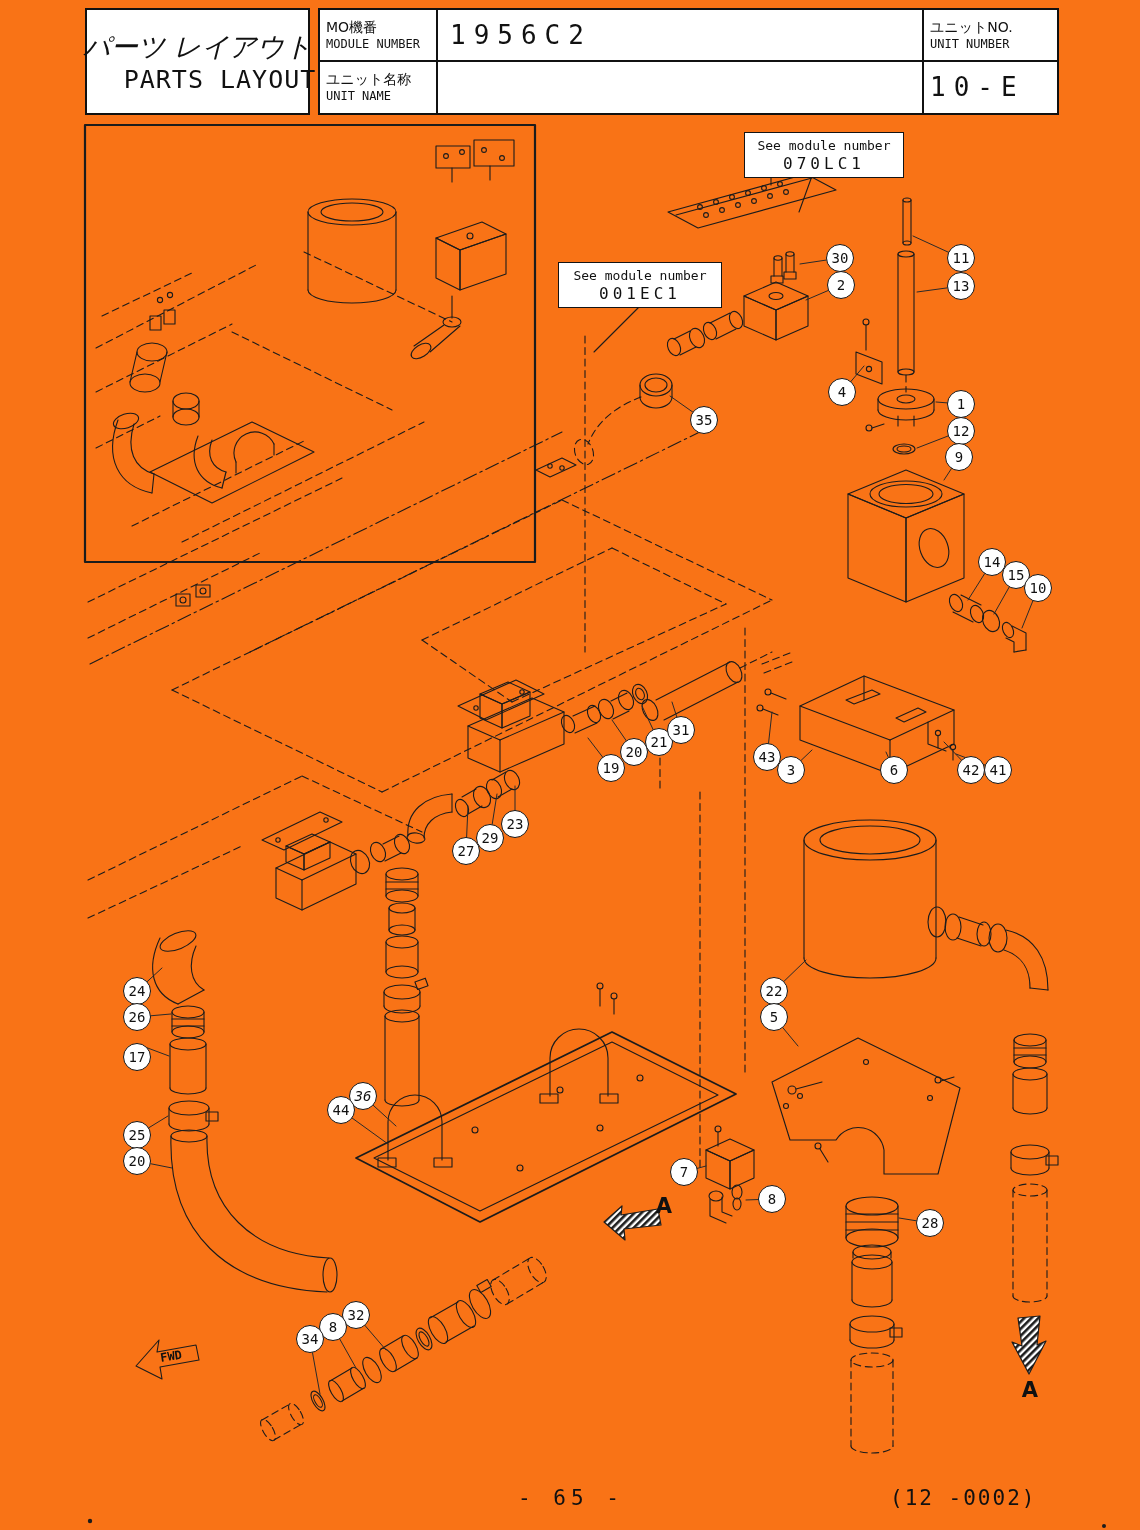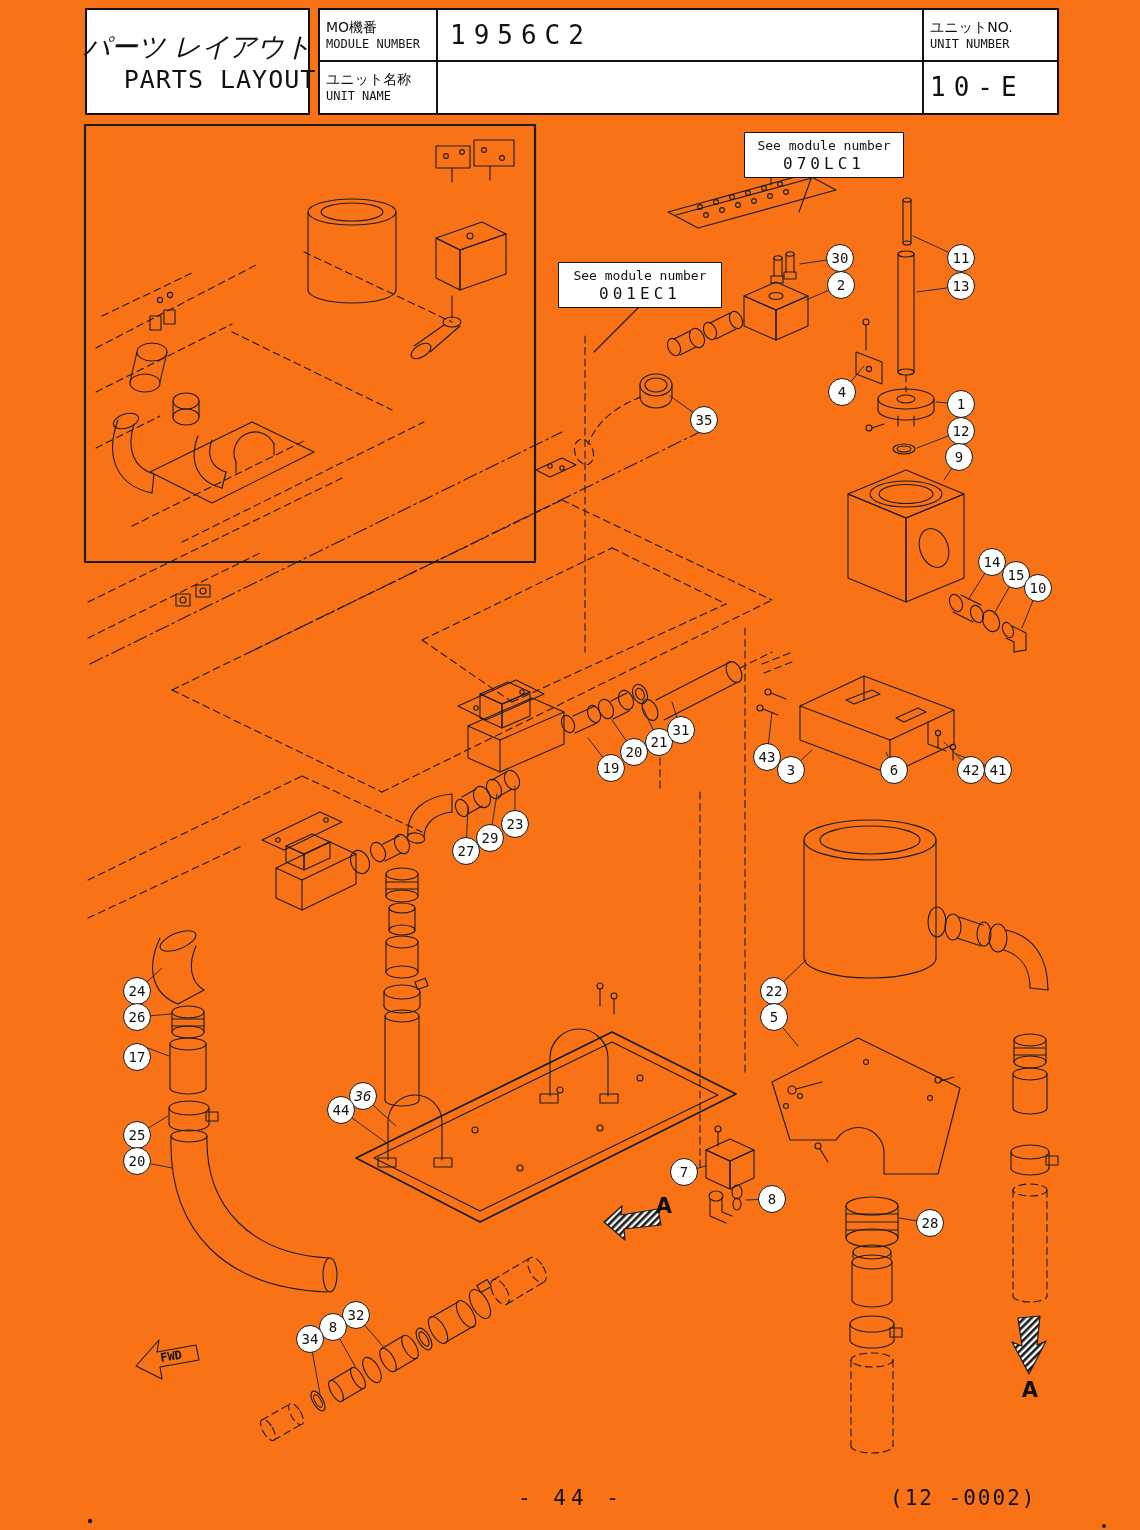--- a/index.html
+++ b/index.html
@@ -636,15 +636,15 @@
         <div class="rn2">070LC1</div>
       </div>
       <div class="ref-note" style="left: 558px; top: 262px; width: 162px; height: 44px;">
         <div class="rn1">See module number</div>
         <div class="rn2">001EC1</div>
       </div>
       <div class="view-label" style="left: 664px; top: 1206px;">A</div>
       <div class="view-label" style="left: 1030px; top: 1390px;">A</div>
     </div>
 
-  <div id="footer-page">- 44 -</div>
+  <div id="footer-page">- 65 -</div>
   <div id="footer-doc">(12 -0002)</div>
 </div>
 
 </body></html>

